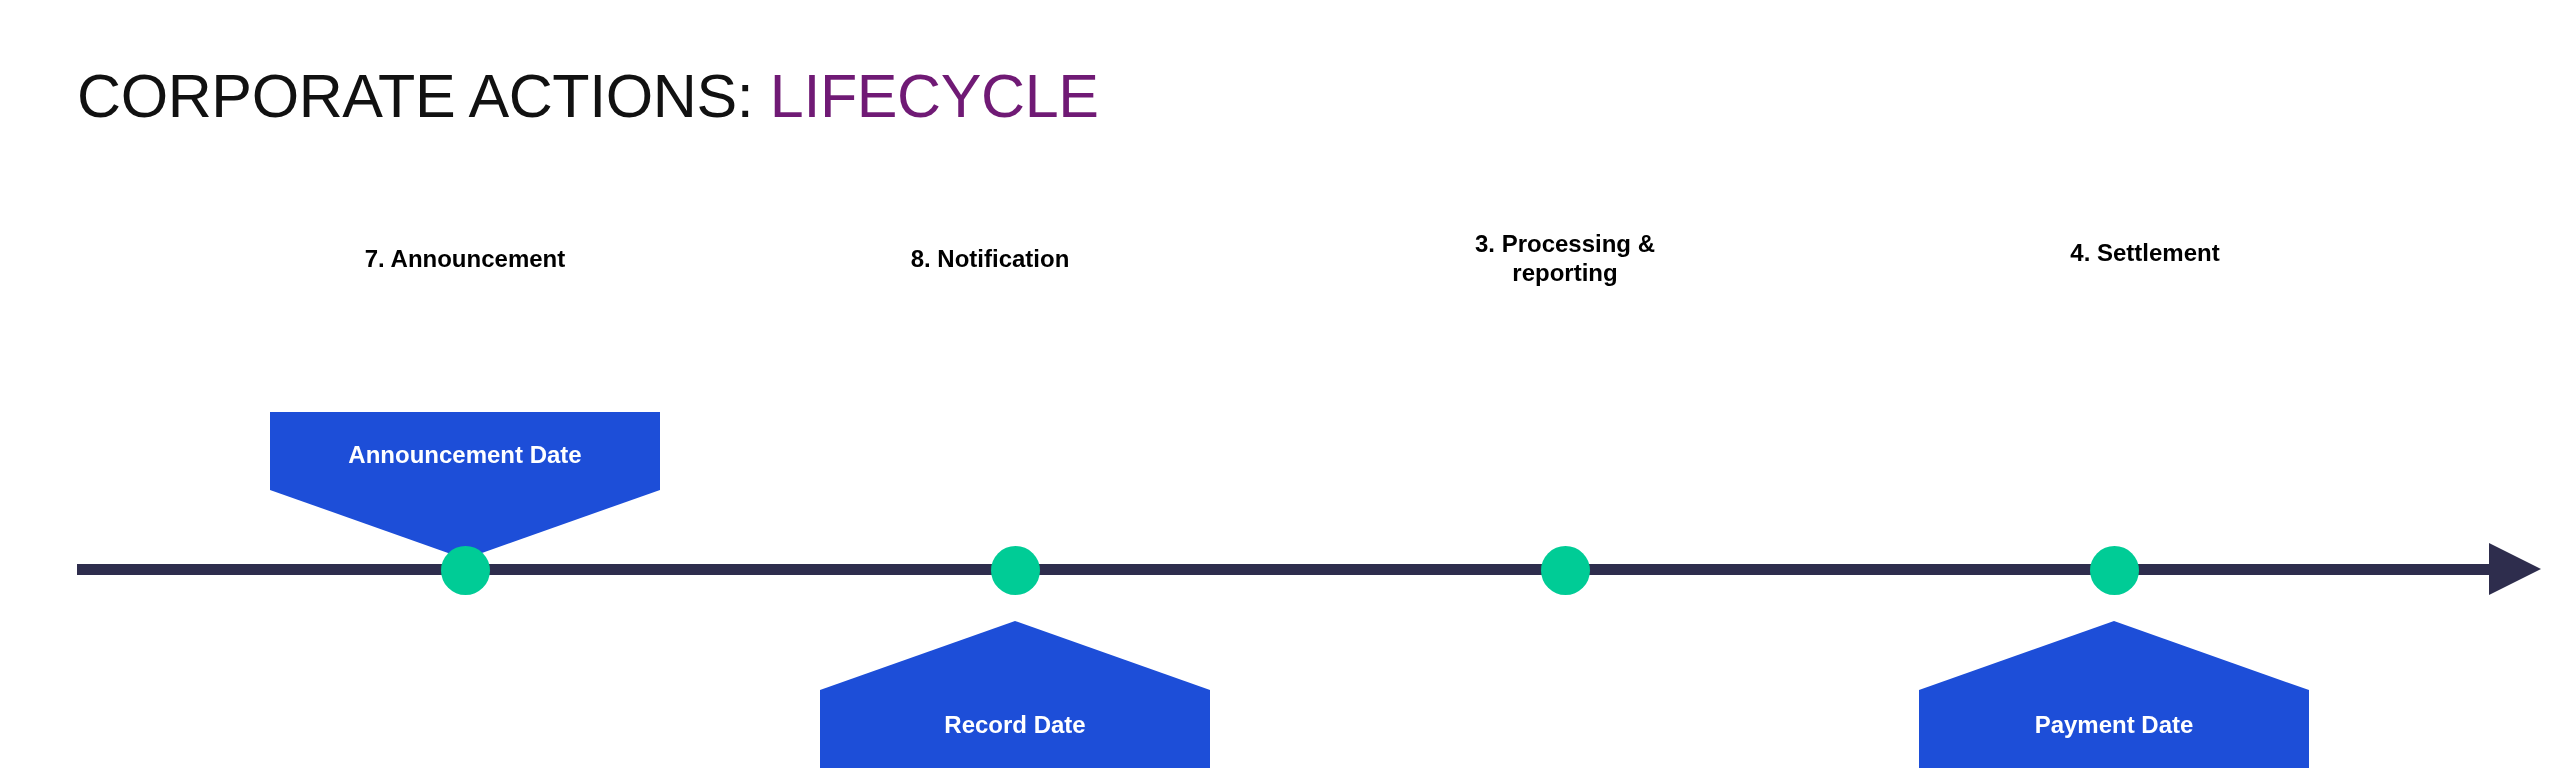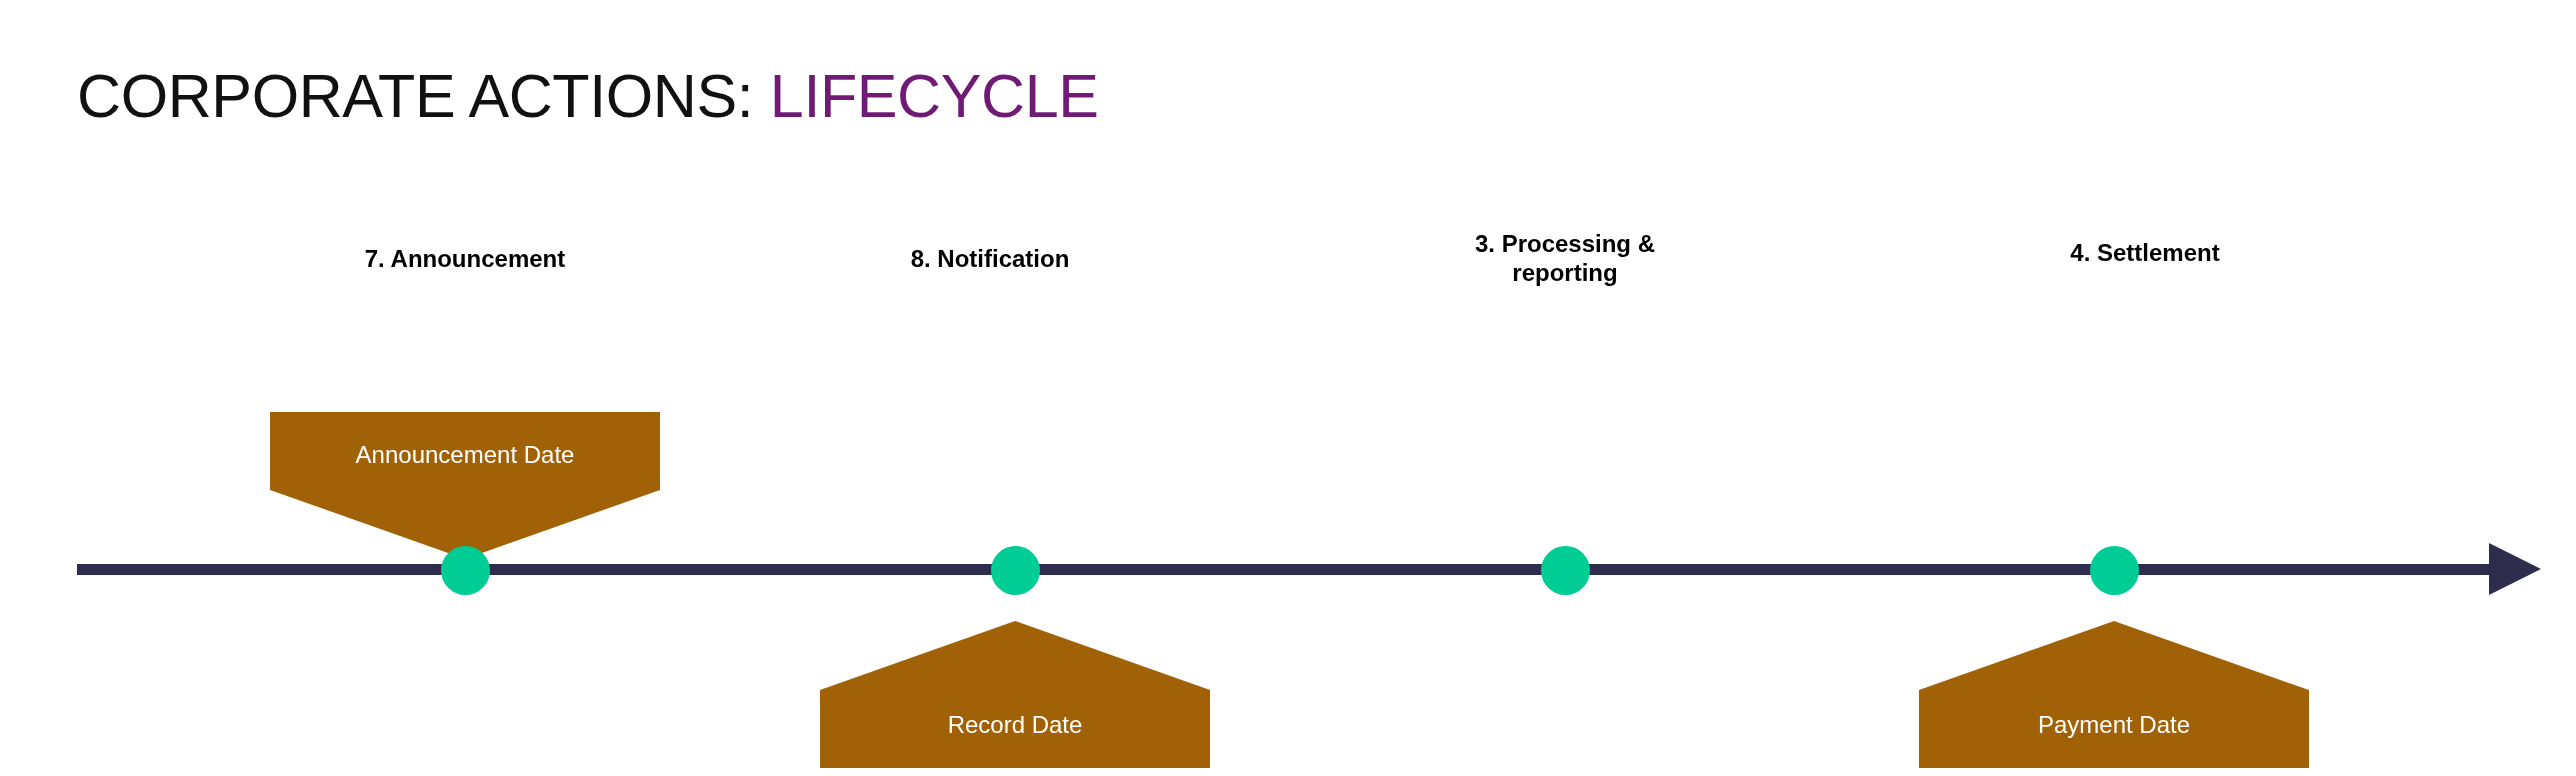--- a/index.html
+++ b/index.html
@@ -75,24 +75,24 @@
     border-radius: 50%;
     background: #00CC96;
   }
 
   
   .banner {
     position: absolute;
     width: 390px;
     height: 147px;
     transform: translateX(-50%);
-    background: #a16207;
+    background: #1d4ed8;
     color: #ffffff;
     font-size: 24px;
-    font-weight: 400;
+    font-weight: 700;
     box-sizing: border-box;
   }
   .banner .banner-text {
     position: absolute;
     left: 0;
     width: 100%;
     text-align: center;
     white-space: nowrap;
   }
 

